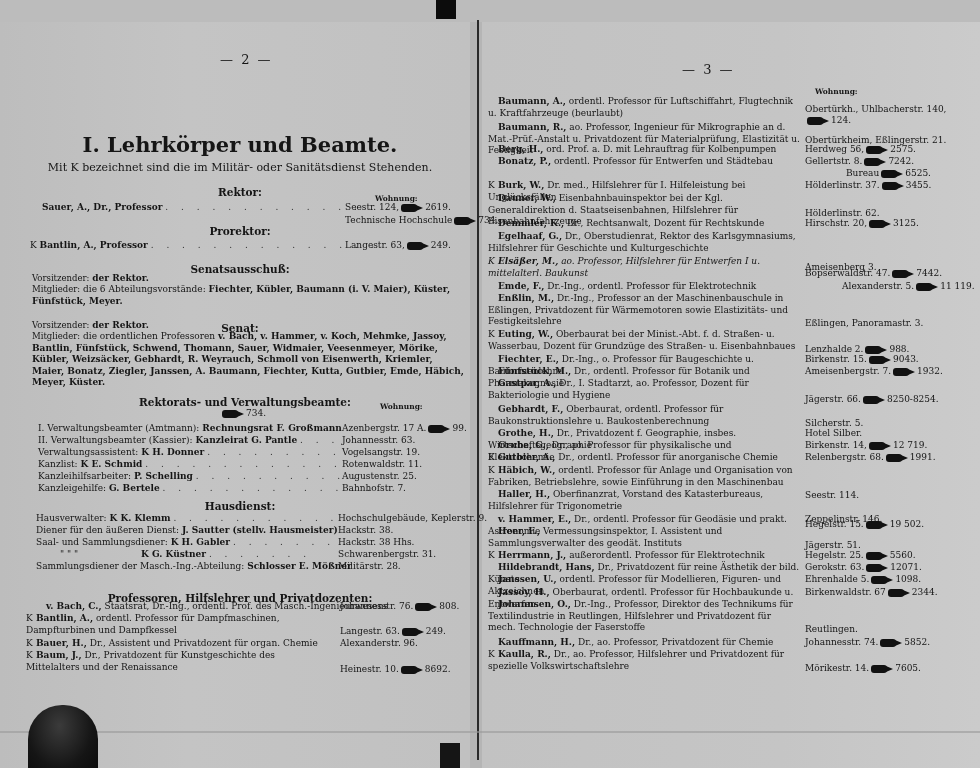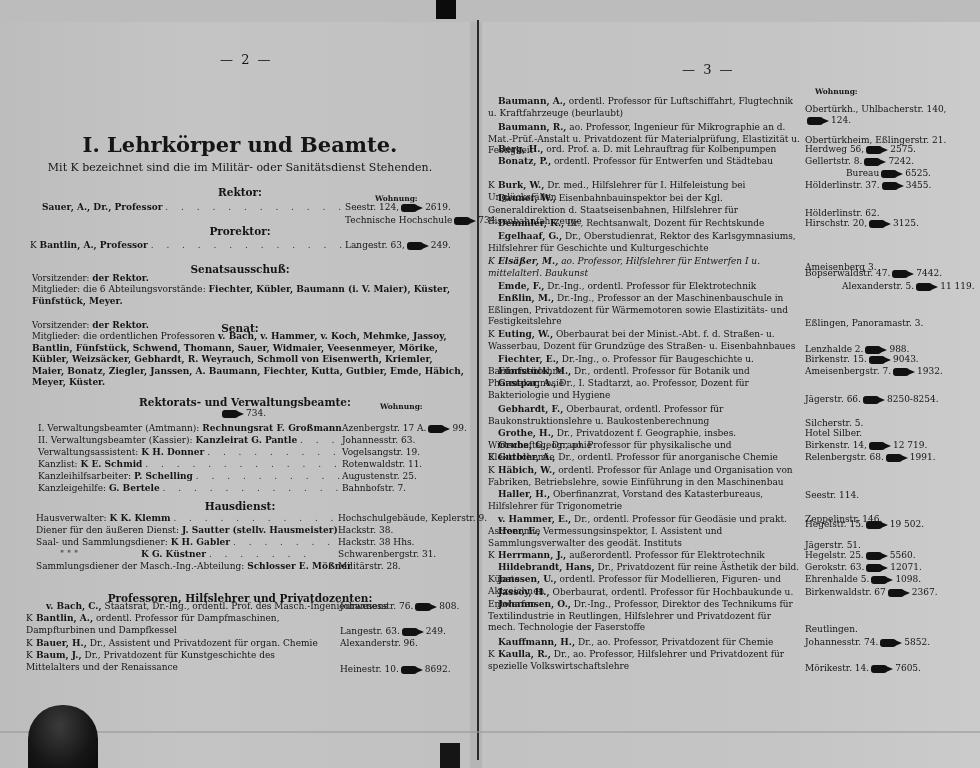--- a/index.html
+++ b/index.html
@@ -183,20 +183,20 @@
     <div class="addr" style="left: 805px; top: 519px;"><span>Hegelstr. 15.</span><span class="tel"></span><span>19 502.</span></div>
     <div class="para" style="left: 488px; top: 526px; width: 312px;"><span class="k"></span><span class="b">Heer, F.,</span> <span>Vermessungsinspektor, I. Assistent und Sammlungsverwalter des geodät. Instituts</span></div>
     <div class="addr" style="left: 805px; top: 540px;"><span>Jägerstr. 51.</span></div>
     <div class="para" style="left: 488px; top: 550px; width: 312px;"><span class="k">K</span><span class="b">Herrmann, J.,</span> <span>außerordentl. Professor für Elektrotechnik</span></div>
     <div class="addr" style="left: 805px; top: 550px;"><span>Hegelstr. 25.</span><span class="tel"></span><span>5560.</span></div>
     <div class="para" style="left: 488px; top: 562px; width: 312px;"><span class="k"></span><span class="b">Hildebrandt, Hans,</span> <span>Dr., Privatdozent für reine Ästhetik der bild. Künste</span></div>
     <div class="addr" style="left: 805px; top: 562px;"><span>Gerokstr. 63.</span><span class="tel"></span><span>12071.</span></div>
     <div class="para" style="left: 488px; top: 574px; width: 312px;"><span class="k"></span><span class="b">Janssen, U.,</span> <span>ordentl. Professor für Modellieren, Figuren- und Aktzeichnen</span></div>
     <div class="addr" style="left: 805px; top: 574px;"><span>Ehrenhalde 5.</span><span class="tel"></span><span>1098.</span></div>
     <div class="para" style="left: 488px; top: 587px; width: 312px;"><span class="k"></span><span class="b">Jassoy, H.,</span> <span>Oberbaurat, ordentl. Professor für Hochbaukunde u. Entwerfen</span></div>
-    <div class="addr" style="left: 805px; top: 587px;"><span>Birkenwaldstr. 67</span><span class="tel"></span><span>2367.</span></div>
+    <div class="addr" style="left: 805px; top: 587px;"><span>Birkenwaldstr. 67</span><span class="tel"></span><span>2344.</span></div>
     <div class="para" style="left: 488px; top: 599px; width: 312px;"><span class="k"></span><span class="b">Johannsen, O.,</span> <span>Dr.-Ing., Professor, Direktor des Technikums für Textilindustrie in Reutlingen, Hilfslehrer und Privatdozent für mech. Technologie der Faserstoffe</span></div>
     <div class="addr" style="left: 805px; top: 624px;"><span>Reutlingen.</span></div>
     <div class="para" style="left: 488px; top: 637px; width: 312px;"><span class="k"></span><span class="b">Kauffmann, H.,</span> <span>Dr., ao. Professor, Privatdozent für Chemie</span></div>
     <div class="addr" style="left: 805px; top: 637px;"><span>Johannesstr. 74.</span><span class="tel"></span><span>5852.</span></div>
     <div class="para" style="left: 488px; top: 649px; width: 312px;"><span class="k">K</span><span class="b">Kaulla, R.,</span> <span>Dr., ao. Professor, Hilfslehrer und Privatdozent für spezielle Volkswirtschaftslehre</span></div>
     <div class="addr" style="left: 805px; top: 663px;"><span>Mörikestr. 14.</span><span class="tel"></span><span>7605.</span></div>
   </div>
 
 </body></html>

